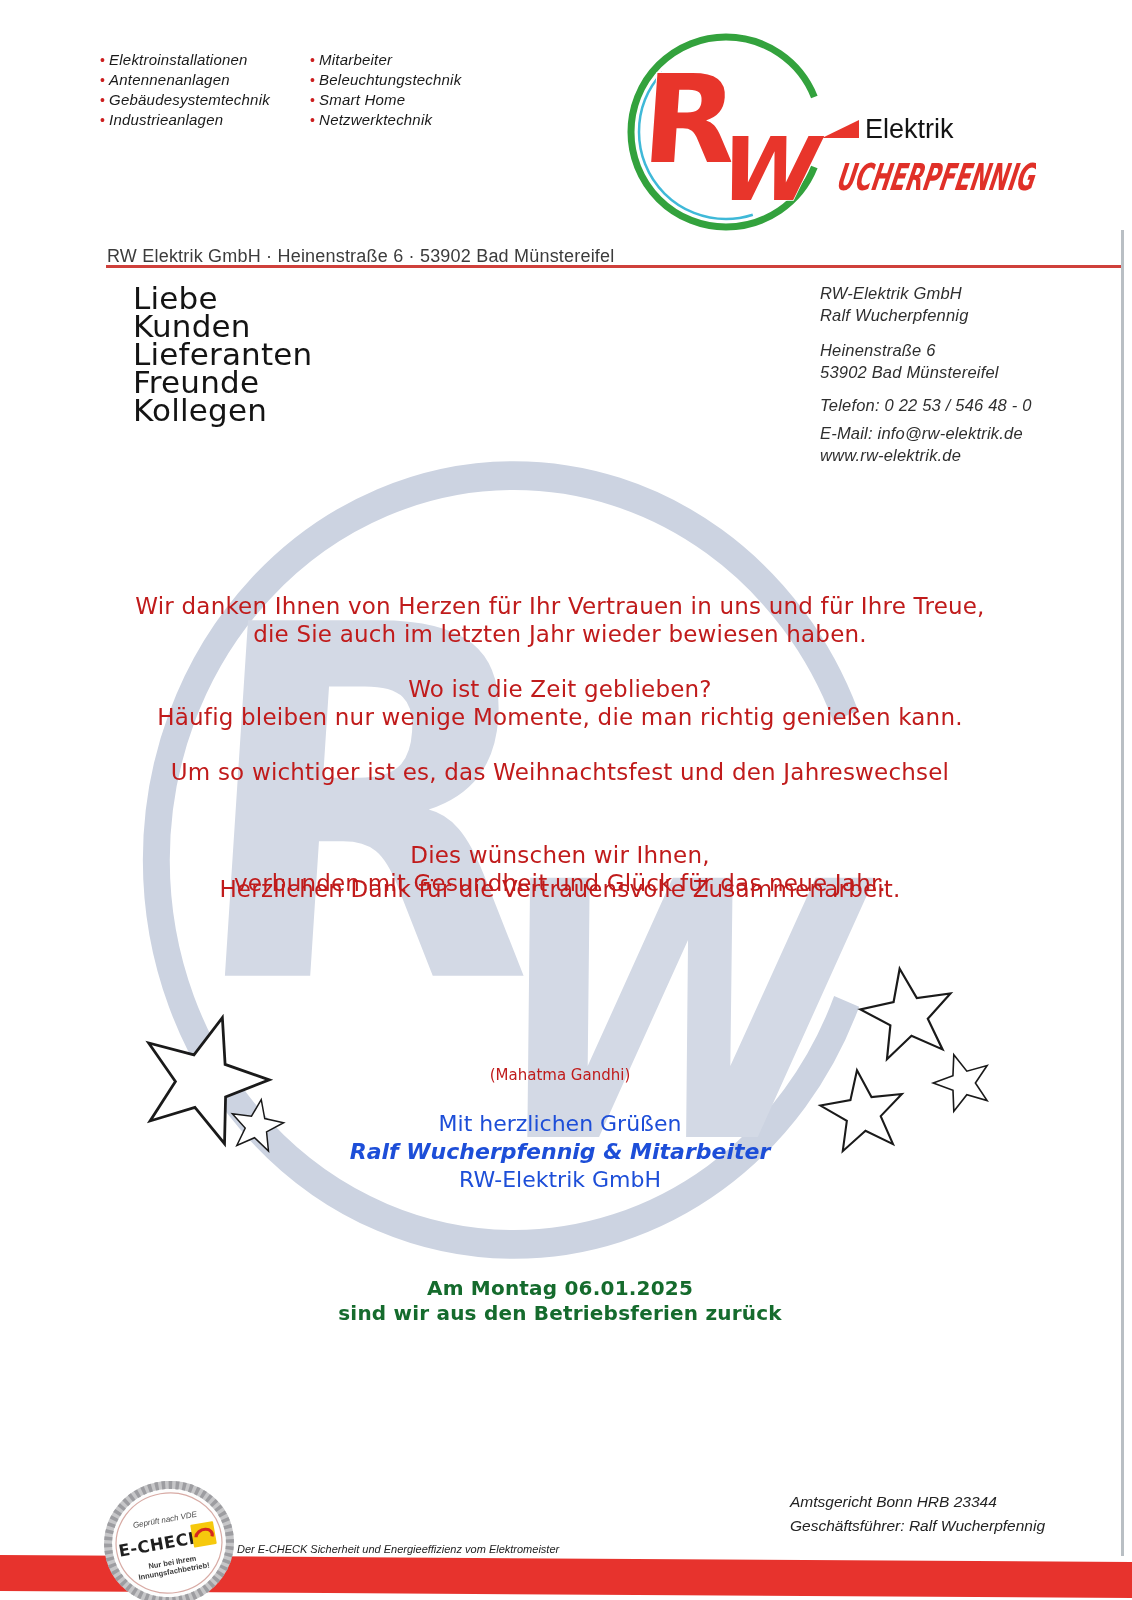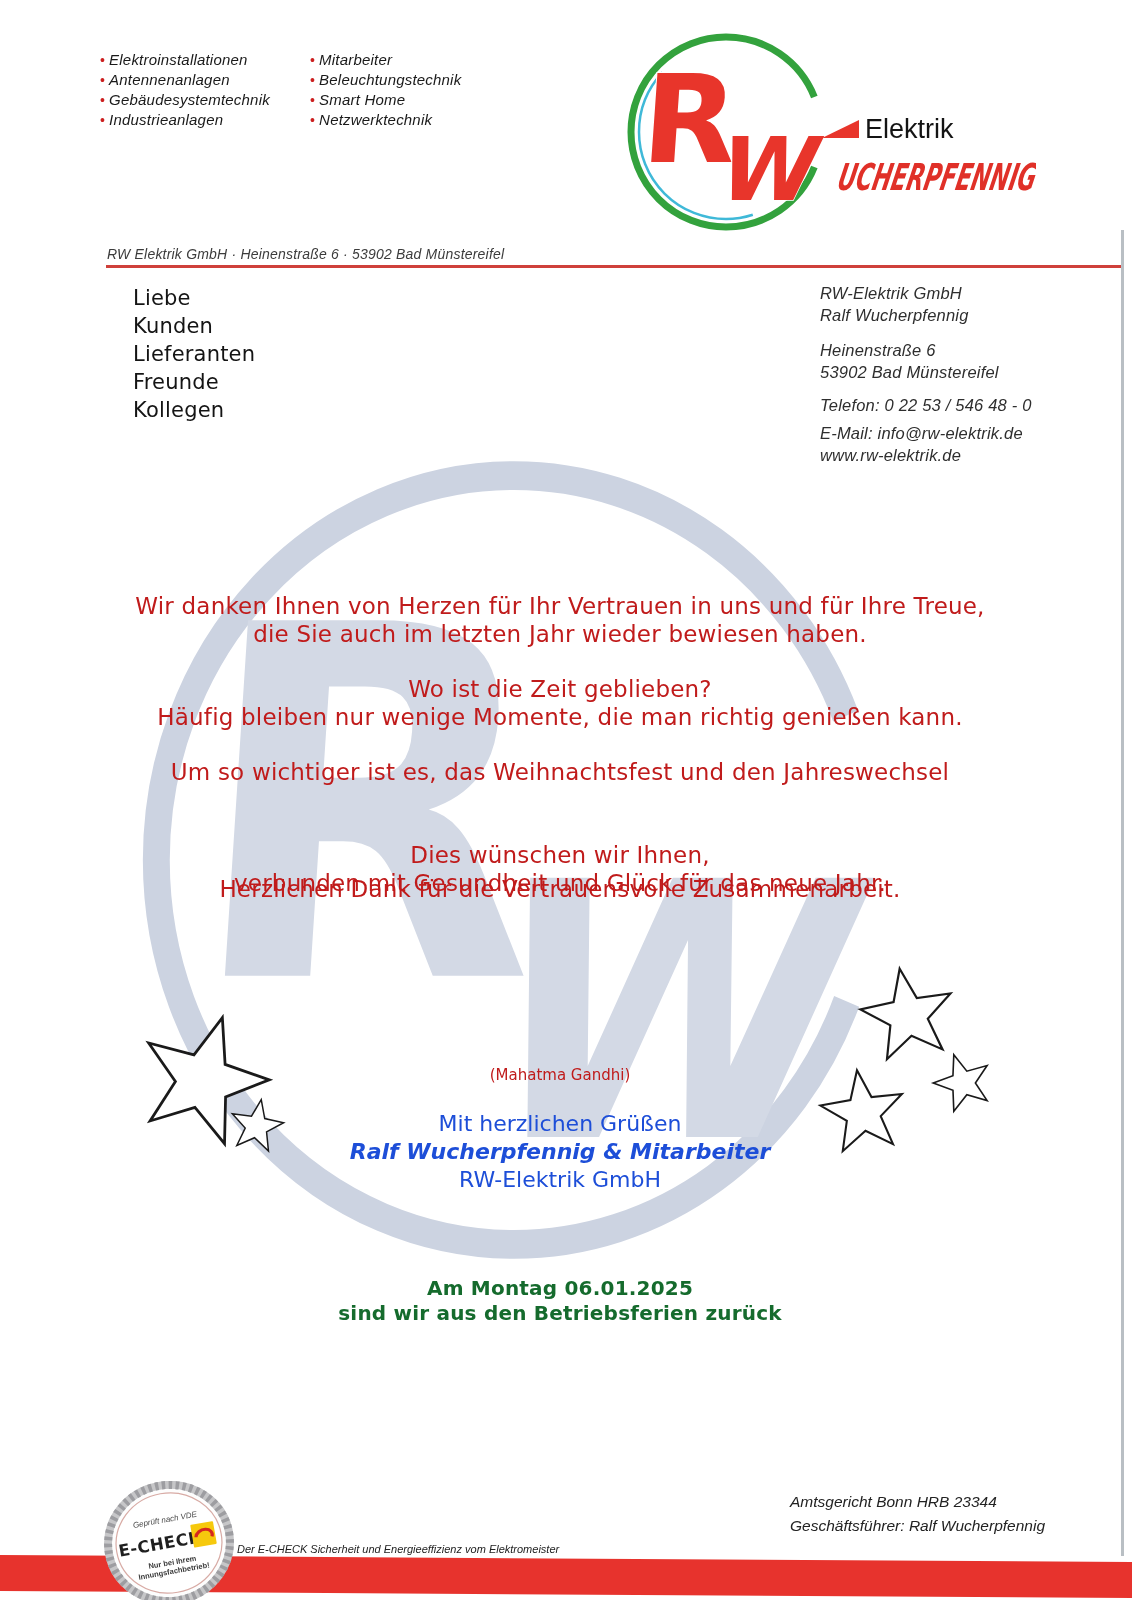--- a/index.html
+++ b/index.html
@@ -8,26 +8,26 @@
   
   .services{position:absolute;top:50px;font-style:italic;font-size:15px;color:#1a1a1a;
             line-height:19px;white-space:nowrap;letter-spacing:.2px;}
   .services .svc{display:flex;align-items:baseline;}
   .services .bullet{color:#cc1f1f;font-style:normal;margin-right:4px;font-size:14px;}
   .col1{left:100px;}
   .col2{left:310px;}
   
   .logo{position:absolute;left:596px;top:24px;}
   
-  .sender-line{position:absolute;left:107px;top:246px;font-size:14px;font-style:italic;
+  .sender-line{position:absolute;left:107px;top:246px;font-size:18px;
                color:#3c3c3c;letter-spacing:.2px;}
   .red-rule{position:absolute;left:106px;top:265px;width:1018px;height:3px;background:#cf403b;}
   .edge-line{position:absolute;left:1121px;top:230px;width:3px;height:1326px;background:#b9bfc4;}
   
-  .recipient{position:absolute;left:133px;top:284px;font-size:21px;line-height:28px;color:#141414;
+  .recipient{position:absolute;left:133px;top:284px;font-size:31px;line-height:28px;color:#141414;
              font-family:"DejaVu Sans","Liberation Sans",sans-serif;letter-spacing:.2px;}
   .contact{position:absolute;left:820px;top:284px;width:290px;font-size:16.5px;font-style:italic;
            color:#2e2e2e;letter-spacing:.2px;}
   .contact div{position:absolute;white-space:nowrap;}
   
   .watermark{position:absolute;left:14px;top:426px;z-index:0;}
   .content{position:absolute;left:0;top:0;width:1132px;height:1600px;z-index:2;}
   
   .cblock{position:absolute;left:56px;width:1008px;text-align:center;
           font-family:"DejaVu Sans","Liberation Sans",sans-serif;}

